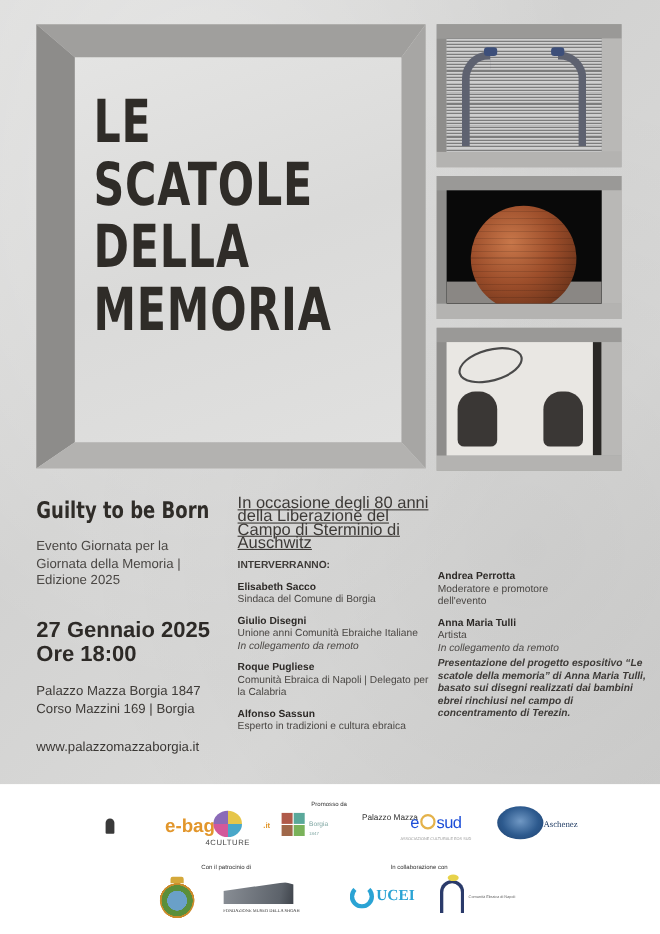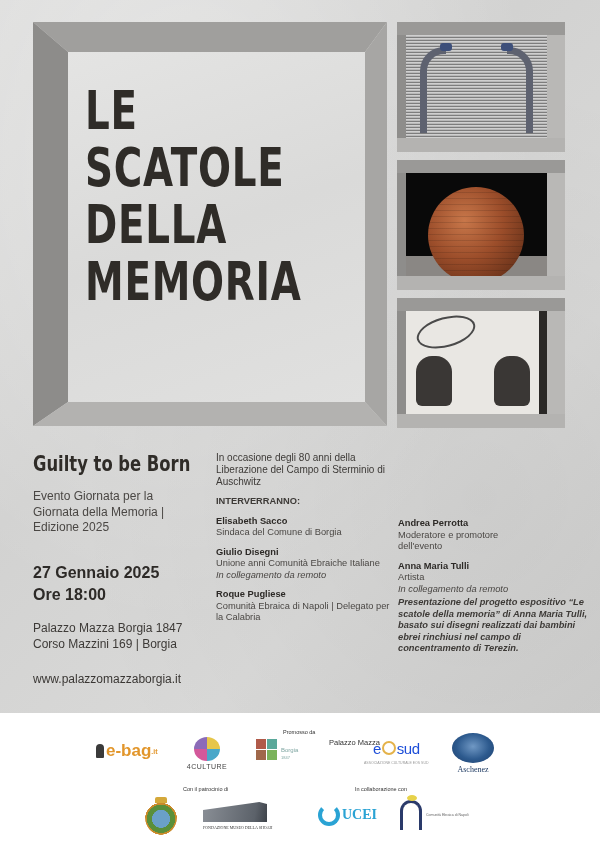--- a/index.html
+++ b/index.html
@@ -64,53 +64,53 @@
   .pic-children .kid { position: absolute; bottom: 8px; width: 36px; height: 50px; background: #3a3735; border-radius: 16px 16px 6px 6px; }
   .pic-children .darkedge { position: absolute; right: 0; top: 0; bottom: 0; width: 8px; background: #2a2826; }
 
   
   .subtitle {
     position: absolute; left: 33px; top: 452px;
     font-family: "DejaVu Sans", sans-serif; font-weight: bold; font-size: 21px; color: #2f2c28;
     transform: scaleX(0.78); transform-origin: left top; white-space: nowrap;
   }
   .intro { position: absolute; left: 33px; top: 489px; font-size: 12px; line-height: 15.5px; color: #4a4744; width: 180px; }
-  .date { position: absolute; left: 33px; top: 562px; font-size: 16px; font-weight: bold; color: #2d2a27; line-height: 22px; }
+  .date { position: absolute; left: 33px; top: 562px; font-size: 20px; font-weight: bold; color: #2d2a27; line-height: 22px; }
   .address { position: absolute; left: 33px; top: 621px; font-size: 12px; line-height: 15.5px; color: #3d3a37; }
   .website { position: absolute; left: 33px; top: 672px; font-size: 12px; font-weight: normal; color: #3a3734; }
 
   .col2 { position: absolute; left: 216px; top: 452px; width: 175px; font-size: 9.3px; line-height: 11.5px; color: #3d3a37; }
   .col3 { position: absolute; left: 398px; top: 518px; width: 190px; font-size: 9.3px; line-height: 11.5px; color: #3d3a37; }
   .blk { margin-bottom: 8px; }
   .name { font-weight: bold; color: #2d2a27; }
   .role { color: #4a4744; }
   .ital { font-style: italic; color: #4a4744; }
   .head { font-weight: bold; color: #3d3a37; margin-bottom: 8px; }
   .desc { font-style: italic; font-weight: bold; color: #3d3a37; }
 
   
   .footer { position: absolute; left: 0; top: 713px; width: 600px; height: 136px; background: #ffffff; }
   .flabel { position: absolute; font-size: 5.5px; color: #333; white-space: nowrap; }
   .logo { position: absolute; display: flex; align-items: center; justify-content: center; }
-  .ebag { left: 96px; top: 741px; font-size: 17px; font-weight: bold; color: #e2962b; }
+  .ebag { left: 96px; top: 741px; font-size: 17px; font-weight: bold; color: #e2962b; gap: 44px; }
   .ebag .fig { width: 8px; height: 14px; background: #3a3a3a; border-radius: 4px 4px 1px 1px; margin-right: 2px; }
   .cult { left: 182px; top: 733px; width: 50px; height: 40px; flex-direction: column; }
   .cult .blob { width: 26px; height: 24px; border-radius: 50%;
     background: conic-gradient(#e6c64a 0 25%, #49a7c9 25% 50%, #d3589a 50% 75%, #8b6bb8 75% 100%); }
   .cult .txt { font-size: 7px; color: #444; letter-spacing: 0.5px; margin-top: 2px; }
   .pmb { left: 256px; top: 738px; }
   .pmb .grid { display: grid; grid-template-columns: 10px 10px; grid-gap: 1px; margin-right: 4px; }
   .pmb .grid span { width: 10px; height: 10px; }
   .pmb .t1 { font-size: 7.5px; font-weight: normal; color: #333; line-height: 9px; margin-left: 48px; }
   .pmb .t2 { font-size: 6px; color: #7fa6a2; line-height: 7px; }
   .eosud { left: 364px; top: 737px; flex-direction: column; }
   .eosud .big { font-size: 15px; color: #1d4ed8; letter-spacing: -0.5px; line-height: 24px; }
   .eosud .big .o { display: inline-block; width: 14px; height: 14px; border-radius: 50%; border: 2px solid #e4b24a; vertical-align: -1px; margin: 0 1px; }
   .eosud .small { font-size: 3.5px; color: #999; }
-  .asch { left: 452px; top: 733px; flex-direction: column; }
+  .asch { left: 452px; top: 733px; }
   .asch .oval { width: 42px; height: 30px; border-radius: 50%; background: radial-gradient(ellipse at 50% 45%, #7098c4 0%, #2d5a8e 55%, #1d3e6b 100%); }
   .asch .txt { font-family: "Liberation Serif", serif; font-size: 8px; color: #1f3b63; margin-top: 2px; }
   .stemma { left: 145px; top: 799px; width: 32px; height: 36px; border-radius: 45% 45% 50% 50%;
     background: radial-gradient(circle at 50% 55%, #6aa0c8 0 35%, #5a8f3a 36% 55%, #c98a2a 56% 62%, transparent 63%); }
   .stemma .crown { position: absolute; top: -2px; left: 10px; width: 12px; height: 6px; background: #d4a83a; border-radius: 2px 2px 0 0; }
   .fms { left: 203px; top: 802px; flex-direction: column; align-items: flex-start; }
   .fms .bld { width: 64px; height: 20px; background: linear-gradient(100deg, #8a8f96 0%, #5c626a 80%, #3e434a 100%);
     clip-path: polygon(0 40%, 88% 0, 100% 10%, 100% 100%, 0 100%); }
   .fms .txt { font-family: "Liberation Serif", serif; font-size: 4px; color: #333; margin-top: 3px; white-space: nowrap; }
   .ucei { left: 318px; top: 804px; font-family: Liberation Serif, serif; }
@@ -182,34 +182,38 @@
   <div>27 Gennaio 2025</div>
   <div>Ore 18:00</div>
 </div>
 <div class="address">
   <div>Palazzo Mazza Borgia 1847</div>
   <div>Corso Mazzini 169 | Borgia</div>
 </div>
 <div class="website">www.palazzomazzaborgia.it</div>
 
 <div class="col2">
-  <div class="blk" style="font-size:10px;line-height:12px;">In occasione degli 80 anni della Liberazione del Campo di Sterminio di Auschwitz</div>
+  <div class="blk" style="font-size:15px;line-height:12px;text-decoration:underline;">In occasione degli 80 anni della Liberazione del Campo di Sterminio di Auschwitz</div>
   <div class="head">INTERVERRANNO:</div>
   <div class="blk">
     <div class="name">Elisabeth Sacco</div>
     <div class="role">Sindaca del Comune di Borgia</div>
   </div>
   <div class="blk">
     <div class="name">Giulio Disegni</div>
     <div class="role">Unione anni Comunità Ebraiche Italiane</div>
     <div class="ital">In collegamento da remoto</div>
   </div>
   <div class="blk">
     <div class="name">Roque Pugliese</div>
     <div class="role">Comunità Ebraica di Napoli | Delegato per la Calabria</div>
+  </div>
+  <div class="blk">
+    <div class="name">Alfonso Sassun</div>
+    <div class="role">Esperto in tradizioni e cultura ebraica</div>
   </div>
 </div>
 
 <div class="col3">
   <div class="blk">
     <div class="name">Andrea Perrotta</div>
     <div class="role" style="width:110px;">Moderatore e promotore dell'evento</div>
   </div>
   <div class="blk" style="margin-bottom:2px;">
     <div class="name">Anna Maria Tulli</div>

